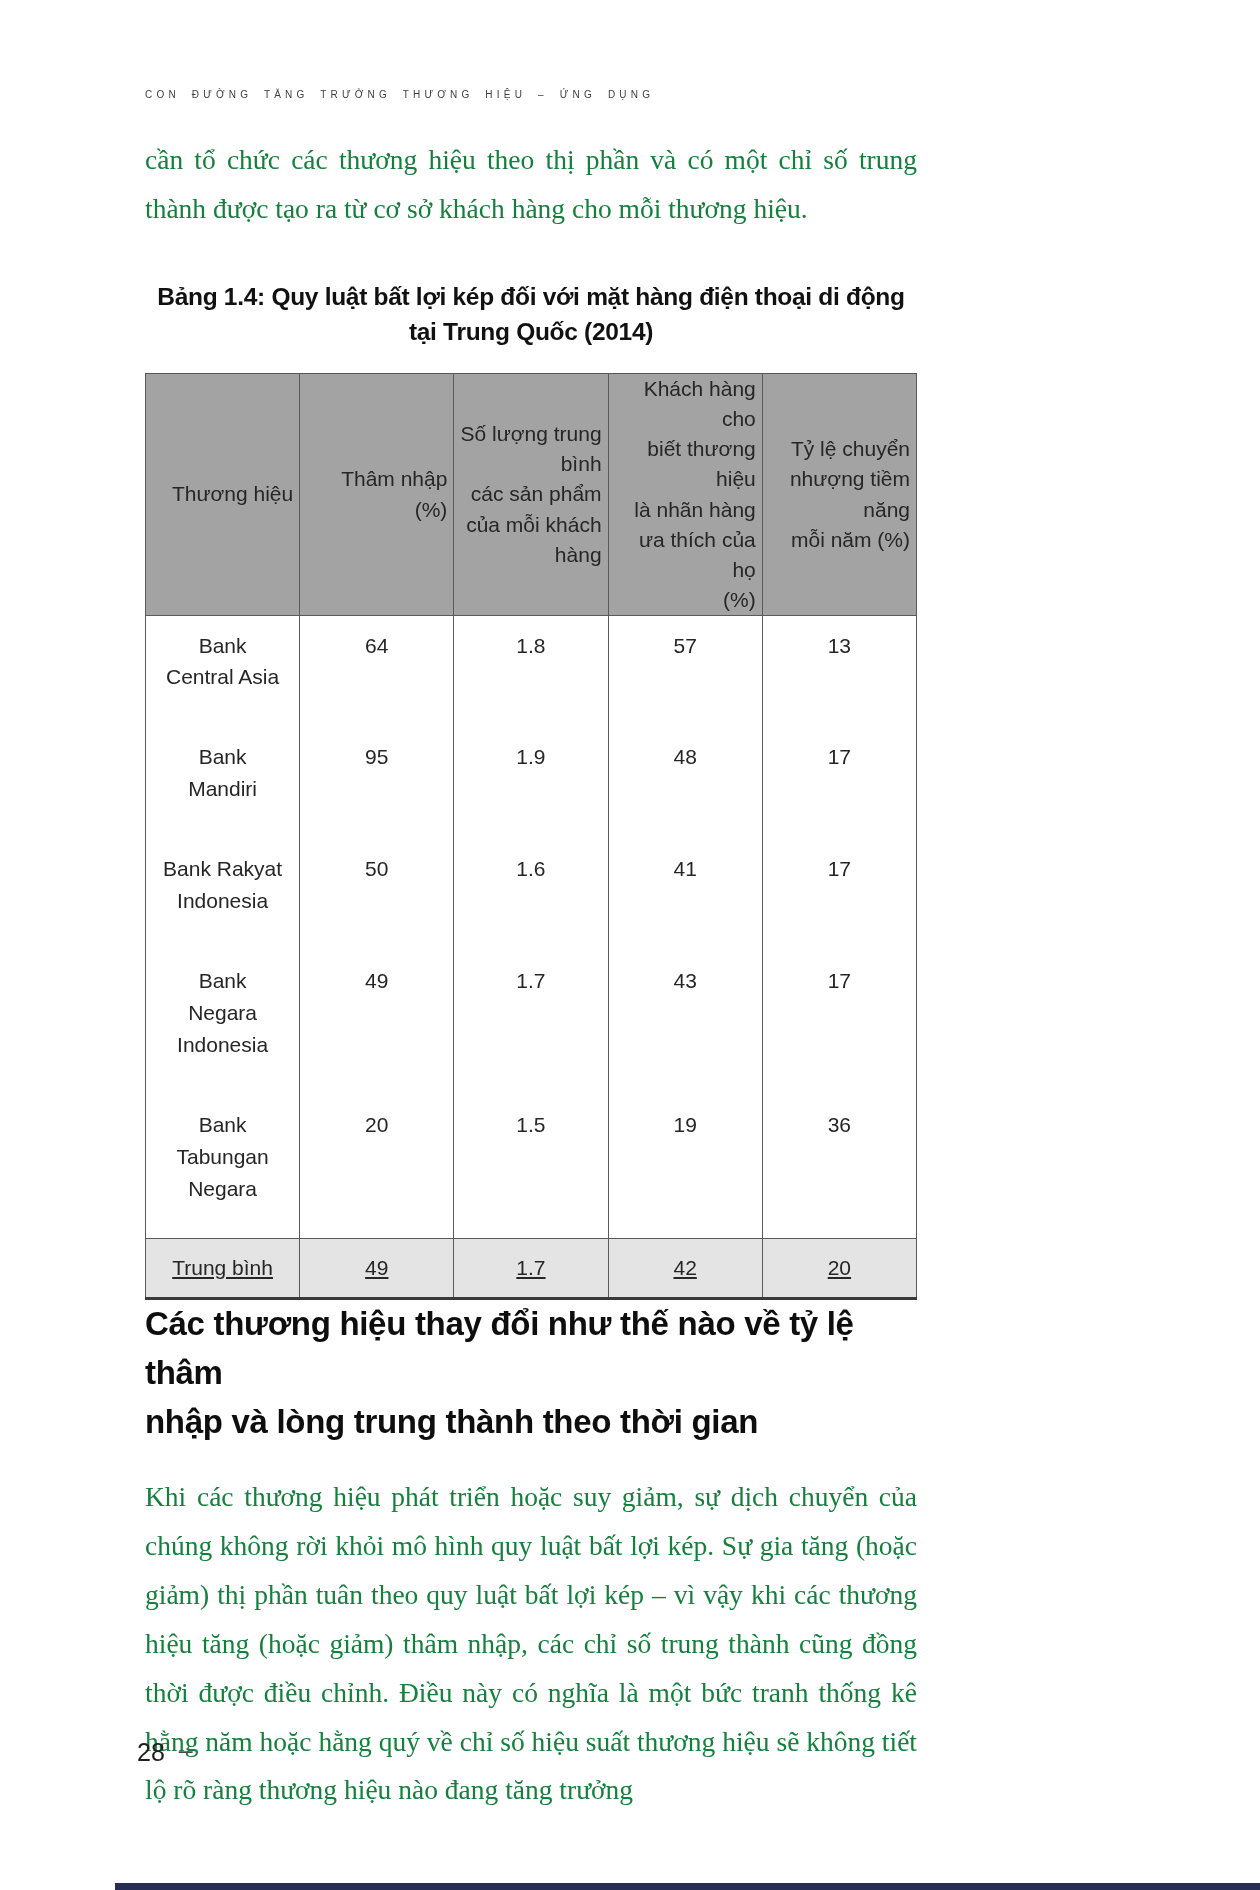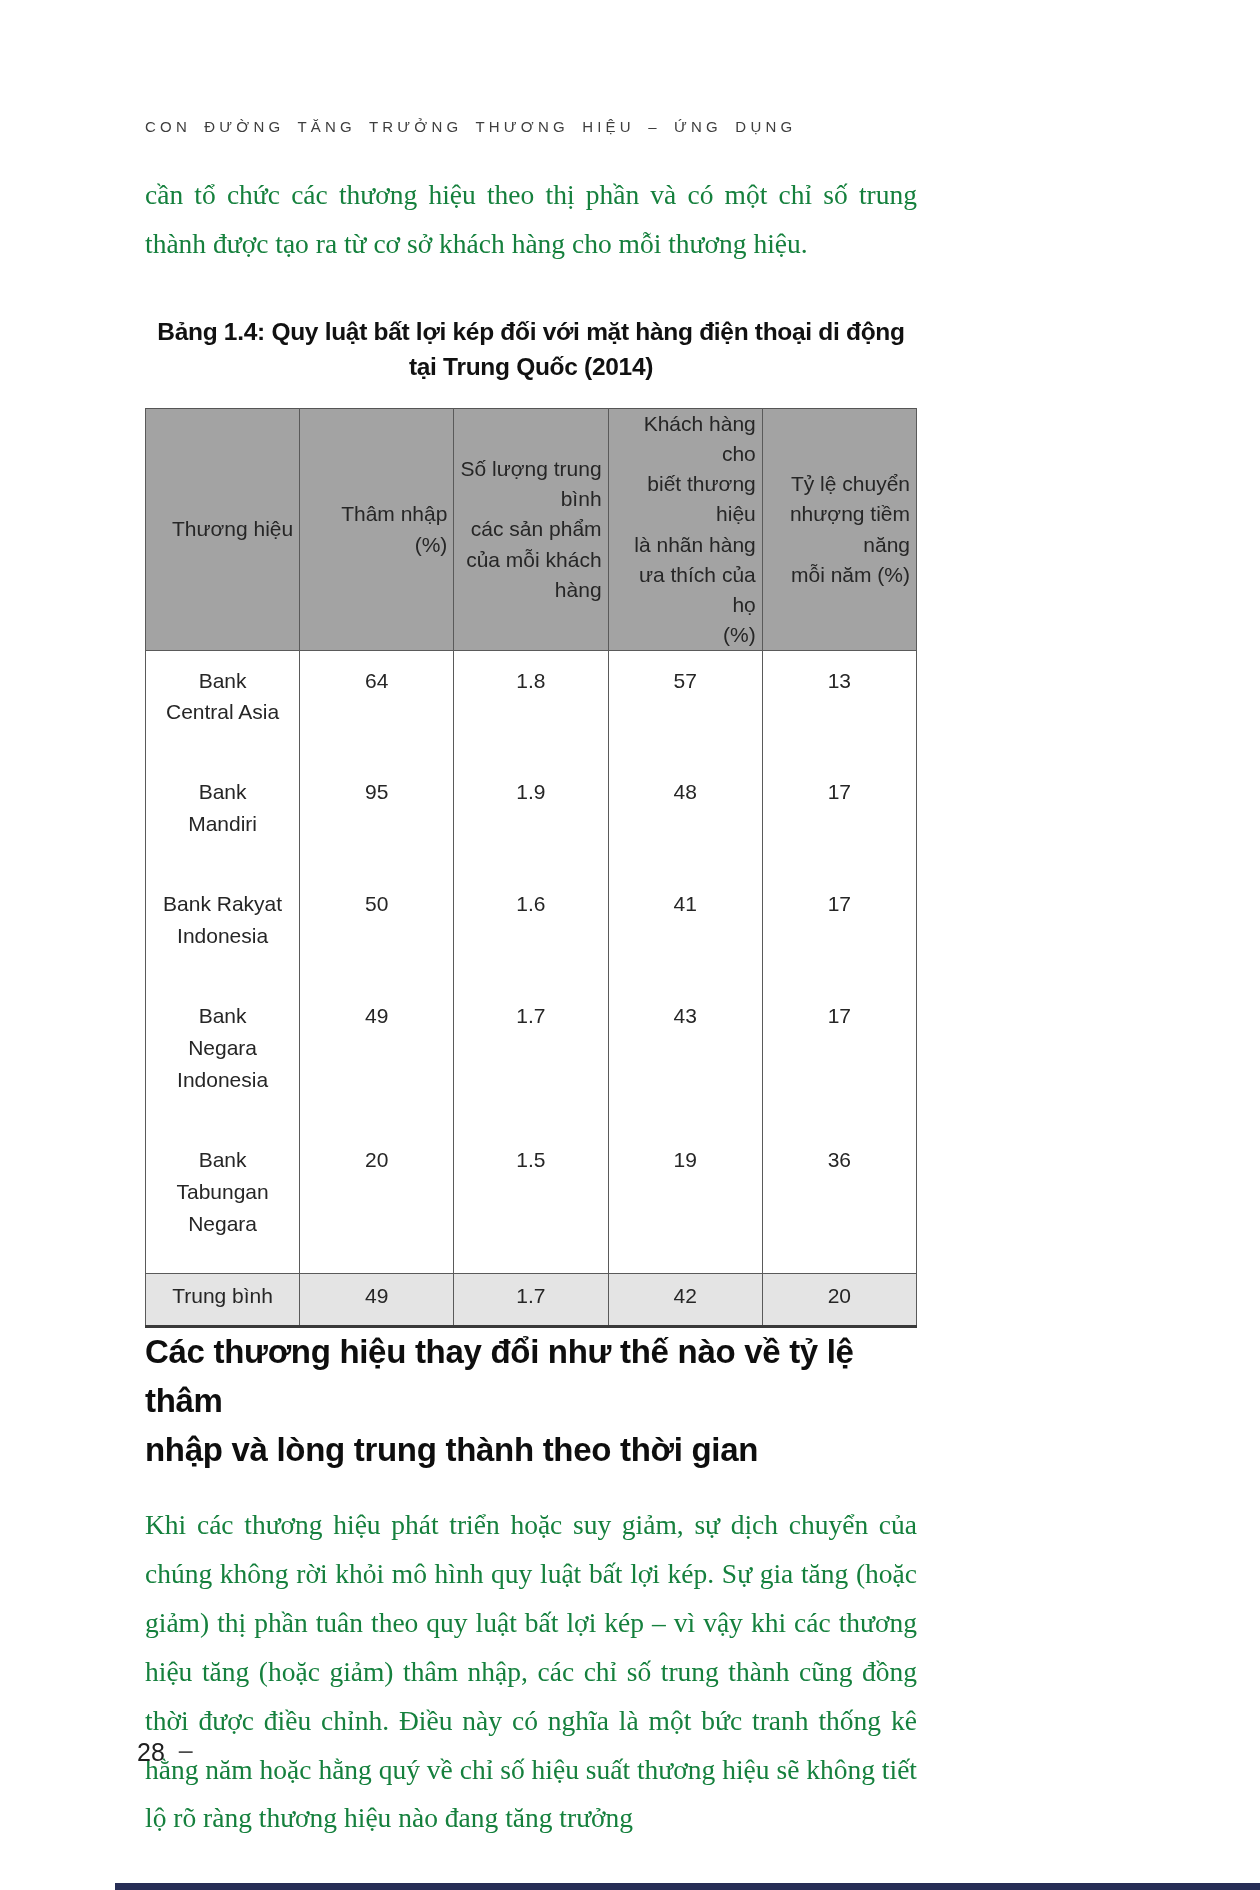--- a/index.html
+++ b/index.html
@@ -12,23 +12,23 @@
     font-family: "Liberation Sans", sans-serif;
     color: #1c1c1c;
   }
   .content {
     position: absolute;
     left: 145px;
     top: 0;
     width: 772px;
   }
   .running-head {
-    margin-top: 118px;
-    font-family: "Liberation Sans", sans-serif;
-    font-size: 15px;
+    margin-top: 89px;
+    font-family: "Liberation Sans", sans-serif;
+    font-size: 10px;
     font-weight: 400;
     letter-spacing: 4.2px;
     word-spacing: 5px;
     color: #3e3e3e;
   }
   .body-para {
     font-family: "Liberation Serif", serif;
     font-size: 27.5px;
     line-height: 1.78;
     text-align: justify;
@@ -78,24 +78,25 @@
   table.data-table tbody td {
     vertical-align: top;
     padding-top: 14px;
     padding-bottom: 34px;
     line-height: 1.52;
     white-space: pre-line;
   }
   table.data-table tr.summary-row td {
     background: #e4e4e4;
     border-top: 1.5px solid #5a5a5a;
-    padding-top: 6px;
+    padding-top: 13px;
     padding-bottom: 13px;
     vertical-align: middle;
     white-space: normal;
+    text-decoration: underline;
   }
   .section-heading {
     font-family: "Liberation Sans", sans-serif;
     font-weight: 700;
     font-size: 33px;
     line-height: 1.48;
     letter-spacing: -0.3px;
     color: #0e0e0e;
     white-space: pre-line;
   }

